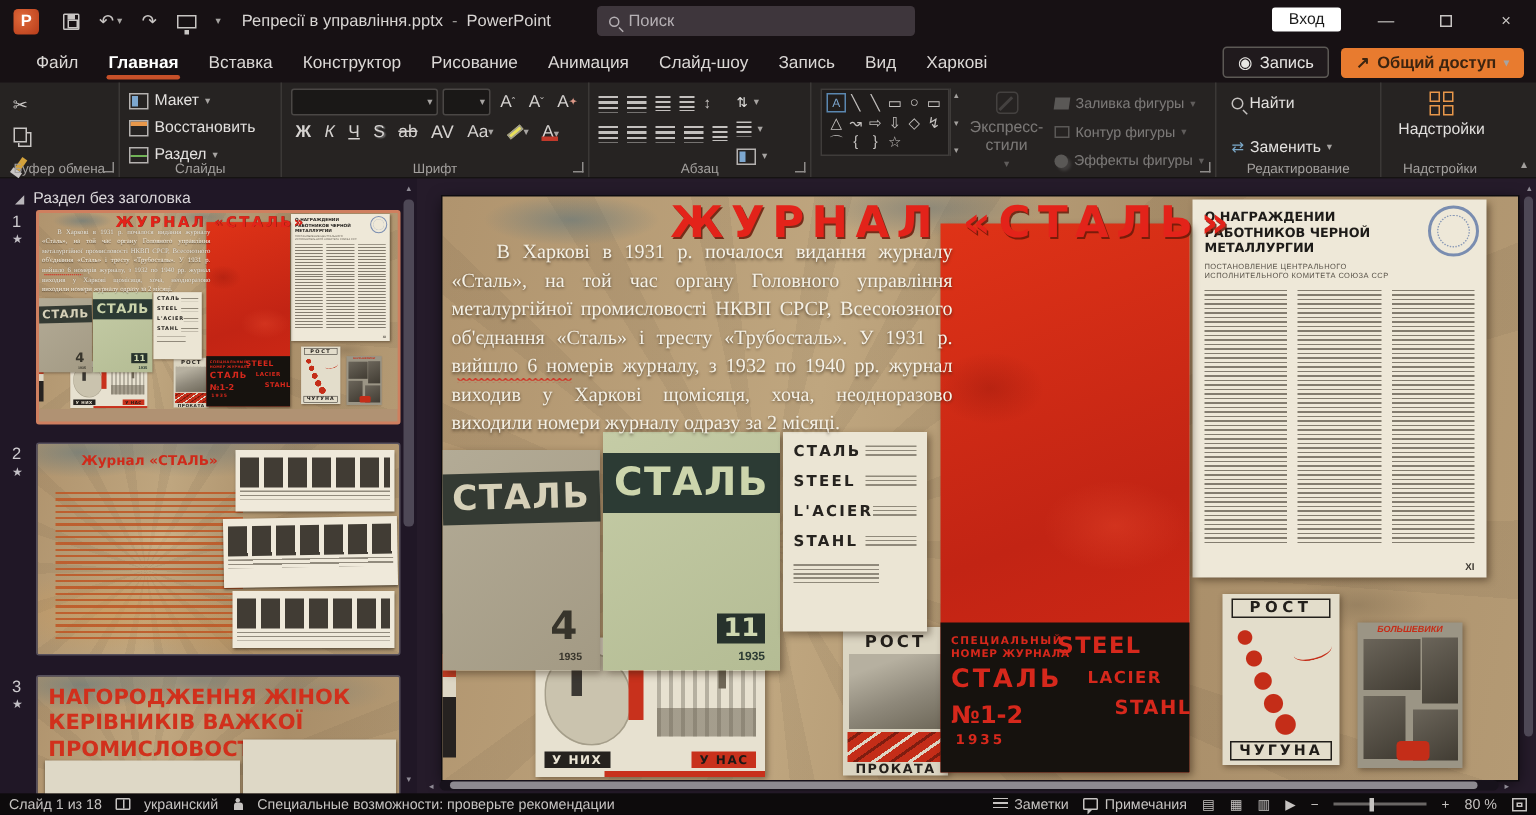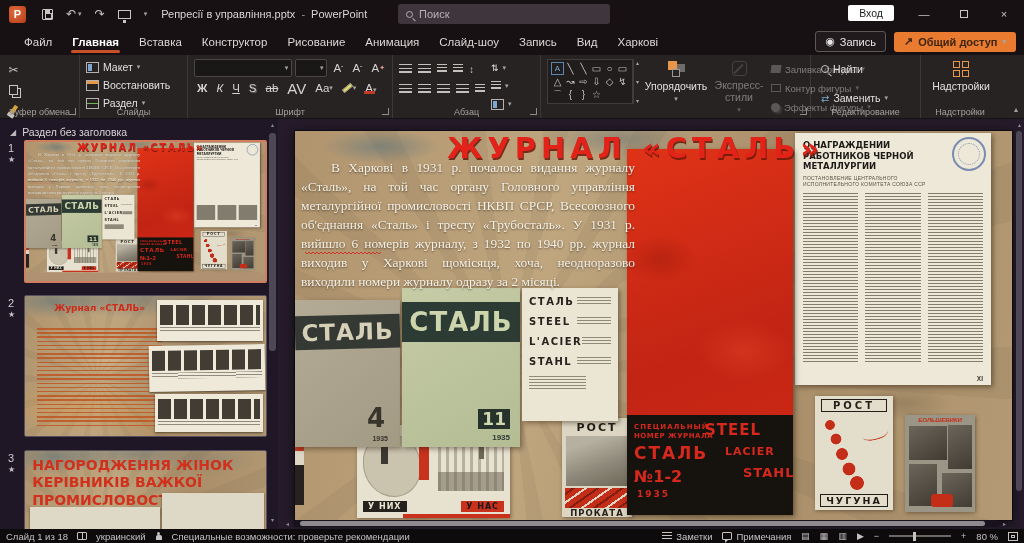--- a/index.html
+++ b/index.html
@@ -351,21 +351,21 @@
             <span>А</span>
             <sub style="font-size:7px;color:#d98;">✦</sub>
           </span>
       </div>
       <div class="fontrow">
         <span class="fbtn fb-b">Ж</span>
         <span class="fbtn fb-i">К</span>
         <span class="fbtn fb-u">Ч</span>
         <span class="fbtn fb-s">S</span>
         <span class="fbtn fb-x">ab</span>
-        <span class="fbtn" style="font-size:15px">AV</span>
+        <span class="fbtn" style="font-size:12px">AV</span>
         <span class="fbtn">
             <span>Aa</span>
             <span class="tiny-arrow">▾</span>
           </span>
         <span class="fbtn">
             <span class="pen"></span>
             <span class="tiny-arrow">▾</span>
           </span>
         <span class="fontcolor"><span>А</span><span class="tiny-arrow">▾</span></span>
       </div>
@@ -430,29 +430,20 @@
               <span class="shp">{</span>
               <span class="shp">}</span>
               <span class="shp">☆</span>
           </div>
           <div class="shapescroll">
               <span>▴</span>
               <span>▾</span>
               <span>▾</span>
             </div>
         </div>
-        <div class="bigbtn" style="width:62px">
-          <span class="arrange-ic">
-              <span class="a1"></span>
-              <span class="a2"></span>
-              <span class="a3"></span>
-            </span>
-          <span>Упорядочить</span>
-          <span class="tiny-arrow">▾</span>
-        </div>
         <div class="bigbtn disabled" style="width:52px">
           <span class="qstyle-ic"></span>
           <span>Экспресс-стили</span>
           <span class="tiny-arrow">▾</span>
         </div>
         <div style="display:flex;flex-direction:column;gap:3px;padding-top:2px;">
           <span class="smallbtn disabled" style="font-size:9.5px">
               <span class="shfill-ic"></span>
               <span>Заливка фигуры</span>
               <span class="tiny-arrow">▾</span>

